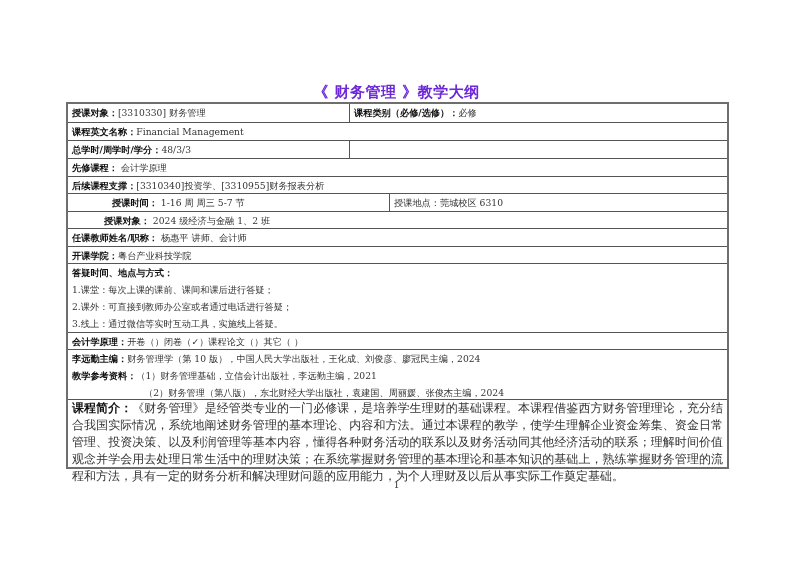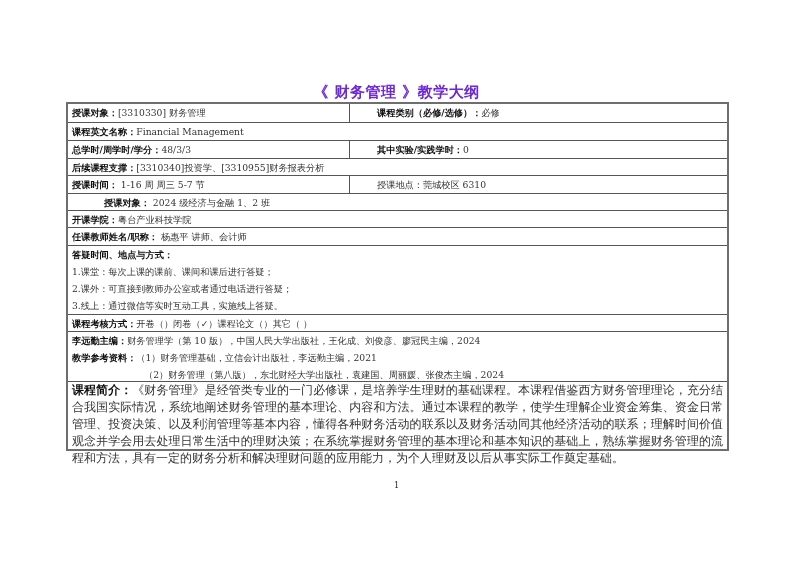--- a/index.html
+++ b/index.html
@@ -8,21 +8,21 @@
   .title { position:absolute; left:0; top:83px; width:793px; text-align:center;
            font-family:"DejaVu Sans", "Liberation Sans", sans-serif; font-weight:bold;
            font-size:15px; color:#6d28d9; letter-spacing:0.5px; }
   .table { position:absolute; left:66px; top:102px; width:659px;
            border:2px solid #6e6e6e; border-top:2px solid #6e6e6e; box-sizing:content-box; }
   .row { display:flex; border-top:1px solid #555; box-sizing:border-box; }
   .row:first-child { border-top:none; }
   .cell { padding:0 4px; font-size:9.2px; line-height:17px; box-sizing:border-box;
           white-space:nowrap; overflow:hidden; }
   .cell.half { width:282px; border-right:1px solid #555; }
-  .cell.rest { flex:1;margin-left:23px; }
+  .cell.rest { flex:1; }
   .cell.full { flex:1; }
   .lbl { font-family:"DejaVu Sans", "Liberation Sans", sans-serif; font-weight:bold; color:#111; }
   .val { color:#333; }
   .multi { white-space:normal; }
   .line { display:block; line-height:17px; font-size:9.2px; }
   .indent { padding-left:72px; }
   .para { white-space:normal; font-size:12px; line-height:17px; padding:0 4px; text-align:justify; }
   .page-num { position:absolute; left:0; top:480px; width:793px; text-align:center;
               font-size:9px; color:#333; }
 </style>
@@ -45,71 +45,73 @@
   <div class="row" style="height:18px;">
     <div class="cell full">
       <span class="lbl">课程英文名称：</span><span class="val">Financial Management</span>
     </div>
   </div>
 
   <div class="row" style="height:18px;">
     <div class="cell half">
       <span class="lbl">总学时/周学时/学分：</span><span class="val">48/3/3</span>
     </div>
-    <div class="cell rest">
-      <span class="lbl">其中实验/实践学时：</span><span class="val">0</span>
+  </div>
+
+  <div class="row" style="height:18px;">
+    <div class="cell full">
+      <span class="lbl">先修课程：</span><span class="val"> 会计学原理</span>
     </div>
   </div>
-
 
   <div class="row" style="height:17px;">
     <div class="cell full">
       <span class="lbl">后续课程支撑：</span><span class="val">[3310340]投资学、[3310955]财务报表分析</span>
     </div>
   </div>
 
-  <div class="row" style="height:18px;">
+  <div class="row" style="height:18px;padding-left:40px;">
     <div class="cell half">
       <span class="lbl">授课时间：</span><span class="val"> 1-16 周 周三 5-7 节</span>
     </div>
     <div class="cell rest">
       <span class="val">授课地点：</span><span class="val">莞城校区 6310</span>
     </div>
   </div>
 
   <div class="row" style="height:17px;padding-left:32px;">
     <div class="cell full">
       <span class="lbl">授课对象：</span><span class="val"> 2024 级经济与金融 1、2 班</span>
     </div>
   </div>
 
+  <div class="row" style="height:18px;">
+    <div class="cell full">
+      <span class="lbl">任课教师姓名/职称：</span><span class="val"> 杨惠平 讲师、会计师</span>
+    </div>
+  </div>
+
   <div class="row" style="height:17px;">
     <div class="cell full">
       <span class="lbl">开课学院：</span><span class="val">粤台产业科技学院</span>
-    </div>
-  </div>
-
-  <div class="row" style="height:18px;">
-    <div class="cell full">
-      <span class="lbl">任课教师姓名/职称：</span><span class="val"> 杨惠平 讲师、会计师</span>
     </div>
   </div>
 
   <div class="row" style="height:69px;">
     <div class="cell full multi">
       <span class="line lbl">答疑时间、地点与方式：</span>
       <span class="line val">1.课堂：每次上课的课前、课间和课后进行答疑；</span>
       <span class="line val">2.课外：可直接到教师办公室或者通过电话进行答疑；</span>
       <span class="line val">3.线上：通过微信等实时互动工具，实施线上答疑。</span>
     </div>
   </div>
 
   <div class="row" style="height:17px;">
     <div class="cell full">
-      <span class="lbl">课程考核方式：</span><span class="val">开卷（）闭卷（✓）课程论文（）其它（ ）</span>
+      <span class="lbl">会计学原理：</span><span class="val">开卷（）闭卷（✓）课程论文（）其它（ ）</span>
     </div>
   </div>
 
   <div class="row" style="height:50px;">
     <div class="cell full multi">
       <span class="line"><span class="lbl">李远勤主编：</span><span class="val">财务管理学（第 10 版），中国人民大学出版社，王化成、刘俊彦、廖冠民主编，2024</span></span>
       <span class="line"><span class="lbl">教学参考资料：</span><span class="val">（1）财务管理基础，立信会计出版社，李远勤主编，2021</span></span>
       <span class="line indent val">（2）财务管理（第八版），东北财经大学出版社，袁建国、周丽媛、张俊杰主编，2024</span>
     </div>
   </div>

